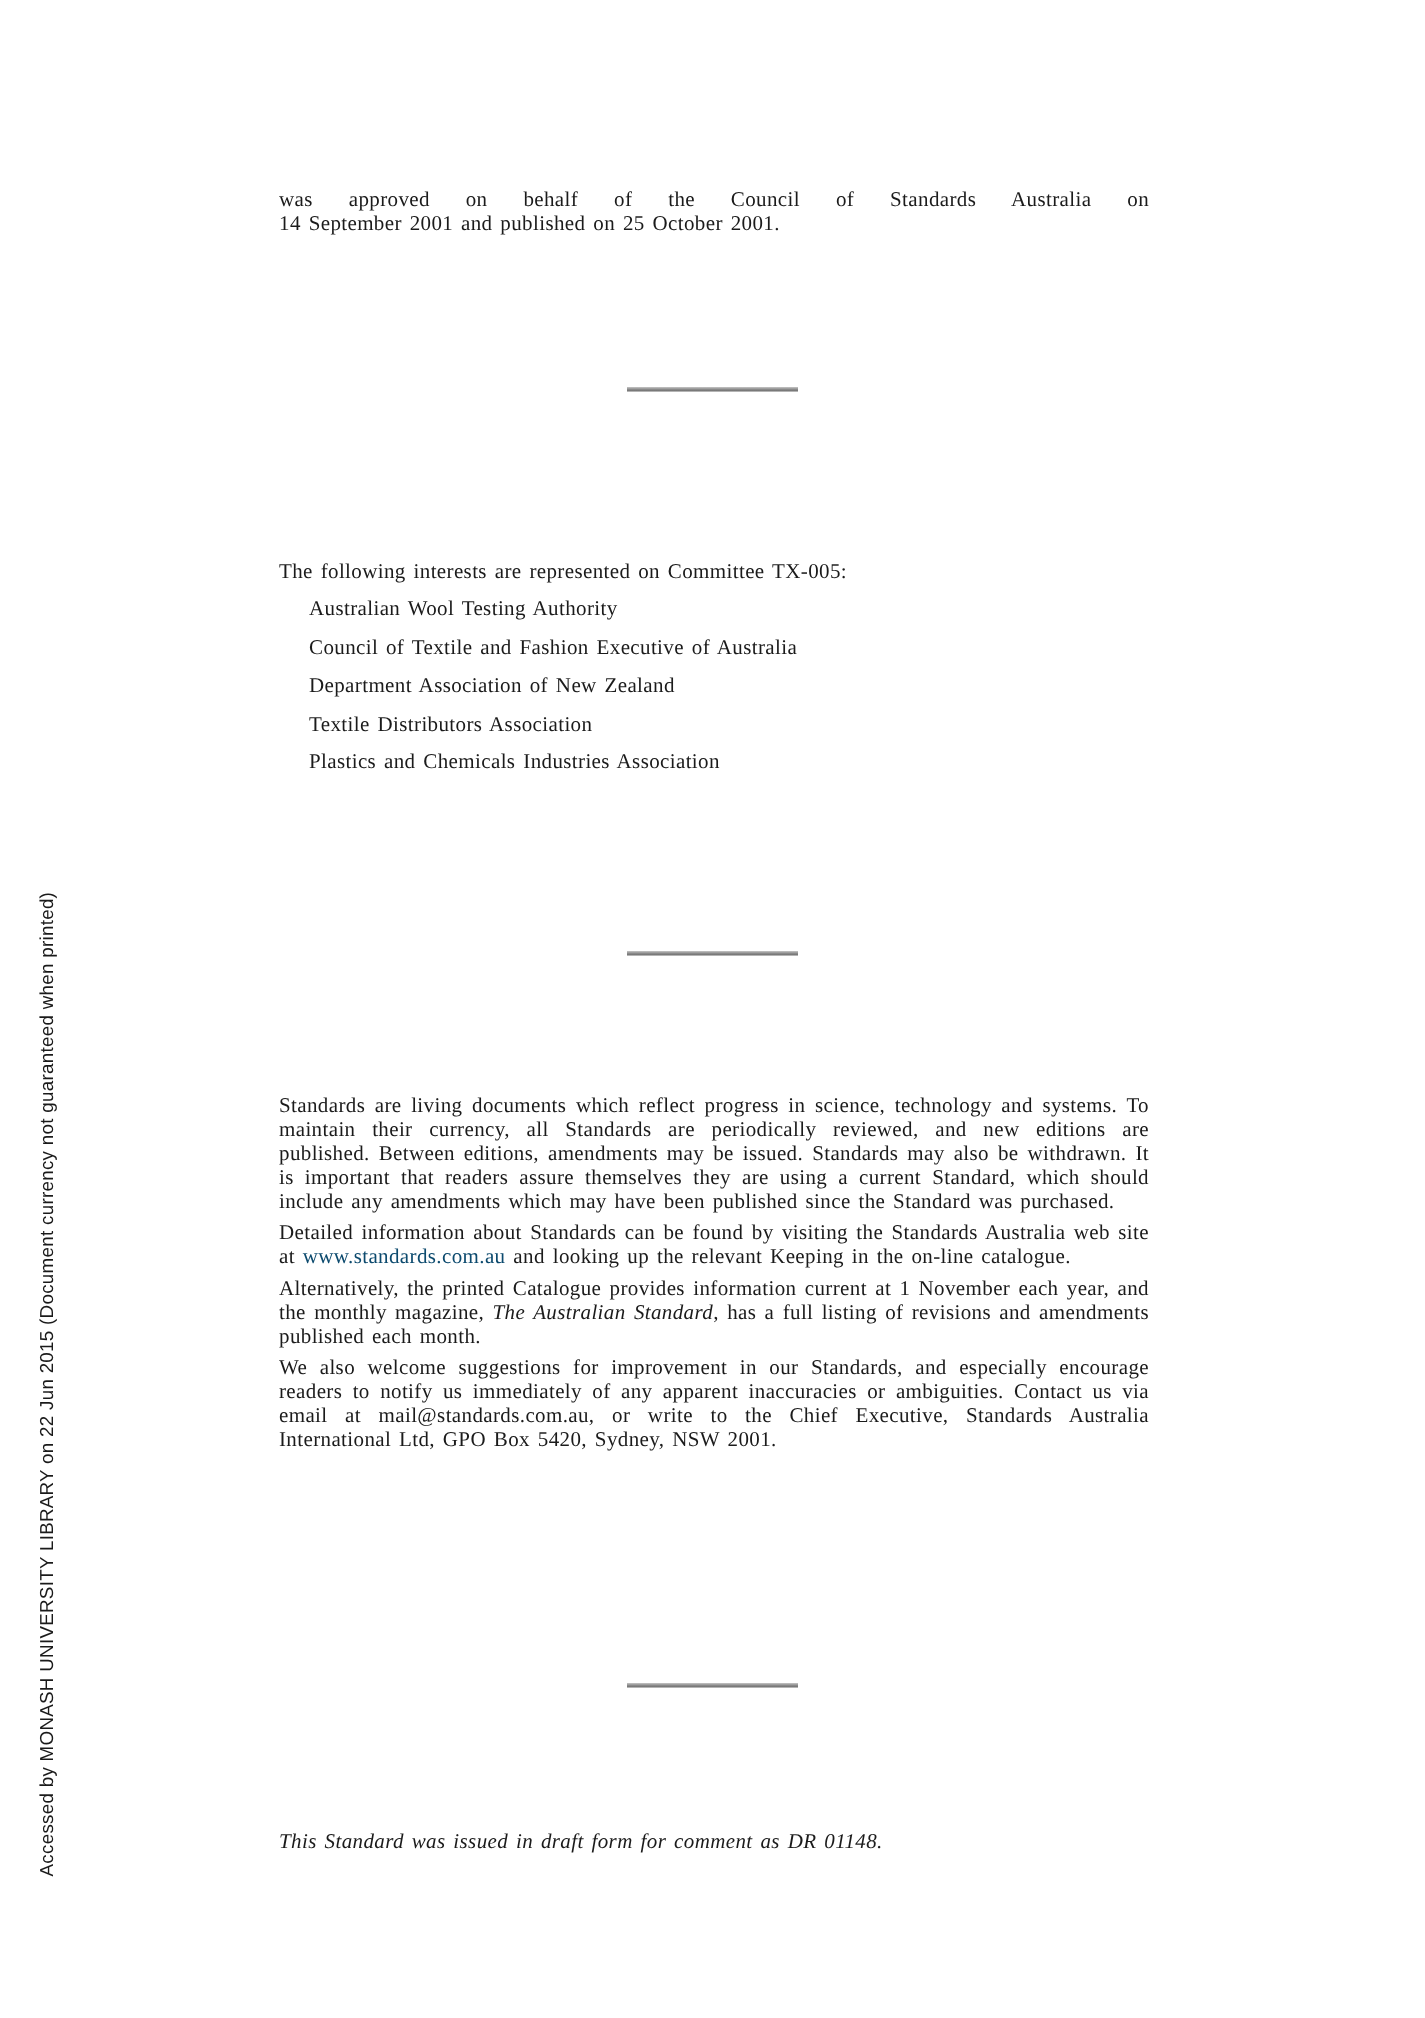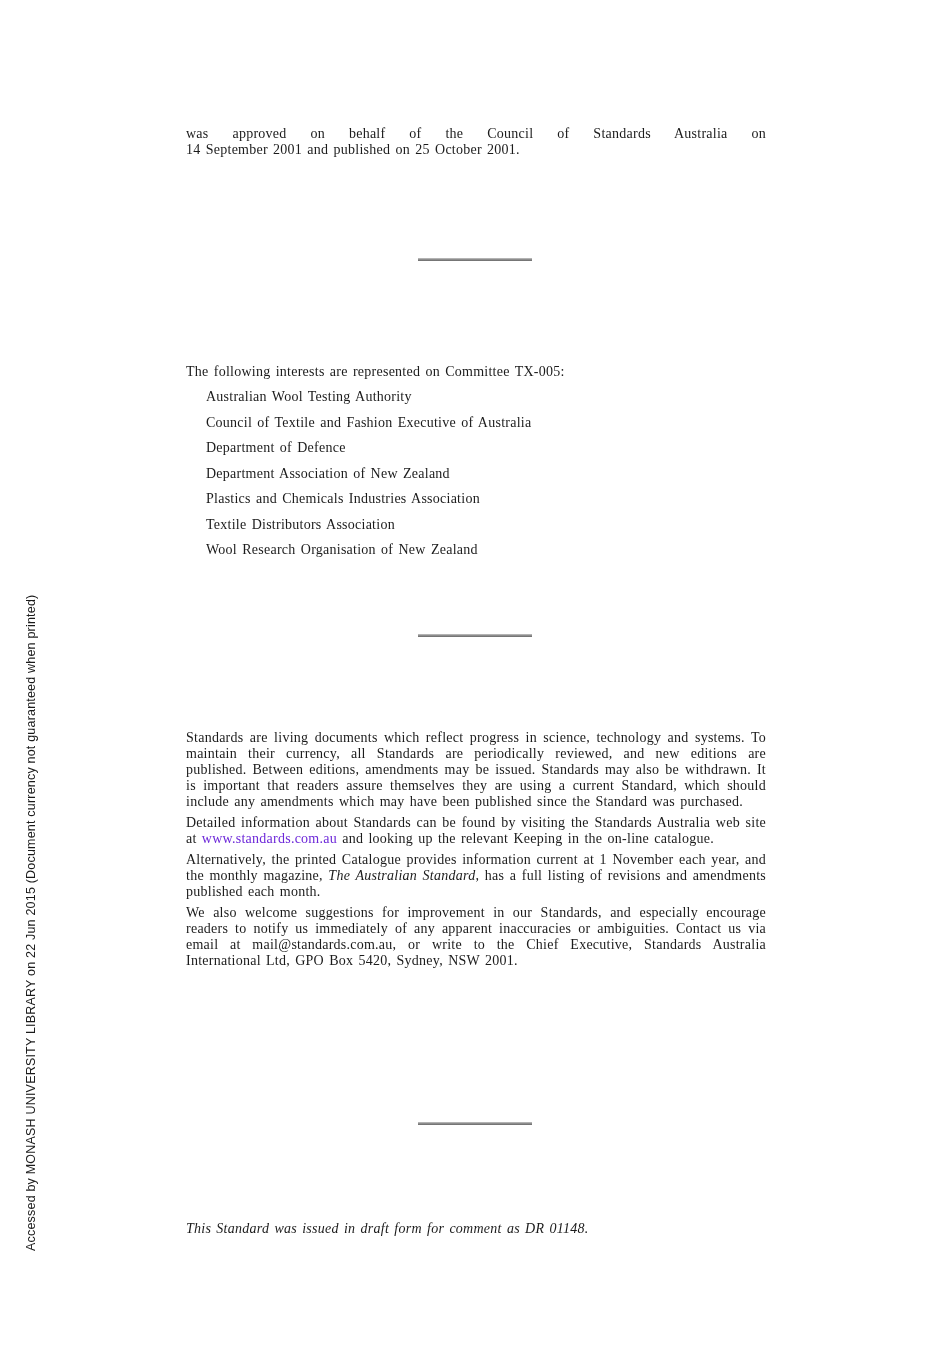--- a/index.html
+++ b/index.html
@@ -58,21 +58,21 @@
   .divider-2 { top: 634px; }
   .divider-3 { top: 1122px; }
 
   .committee {
     position: absolute;
     left: 186px;
     top: 356px;
     width: 580px;
   }
   .committee-heading {
-    margin: 8px 0 9px 0;
+    margin: 18px 0 9px 0;
     font-weight: normal;
     font-size: 14px;
   }
   .committee-list {
     list-style: none;
     margin: 0;
     padding: 0 0 0 20px;
   }
   .committee-list li {
     margin: 0 0 9.5px 0;
@@ -89,21 +89,21 @@
     text-align: center;
     font-weight: bold;
     font-size: 14px;
   }
   .keeping p {
     margin: 0 0 5px 0;
     text-align: justify;
   }
 
   .web-link {
-    color: #6d28d9;
+    color: #0c4a6e;
     text-decoration: none;
     cursor: pointer;
   }
   .mag-title {
     font-style: italic;
   }
 
   .draft-note {
     position: absolute;
     left: 186px;
@@ -125,25 +125,23 @@
     <div>14 September 2001 and published on 25 October 2001.</div>
   </div>
 
   <div class="divider divider-1"></div>
 
   <div class="committee">
     <p class="committee-heading">The following interests are represented on Committee TX-005:</p>
     <ul class="committee-list">
       <li>Australian Wool Testing Authority</li>
       <li>Council of Textile and Fashion Executive of Australia</li>
-      <li>Department of Defence</li>
       <li>Department Association of New Zealand</li>
+      <li>Textile Distributors Association</li>
       <li>Plastics and Chemicals Industries Association</li>
-      <li>Textile Distributors Association</li>
-      <li>Wool Research Organisation of New Zealand</li>
     </ul>
   </div>
 
   <div class="divider divider-2"></div>
 
   <div class="keeping">
 
     <p><span>Standards are living documents which reflect progress in science, technology and systems. To maintain their currency, all Standards are periodically reviewed, and new editions are published. Between editions, amendments may be issued. Standards may also be withdrawn. It is important that readers assure themselves they are using a current Standard, which should include any amendments which may have been published since the Standard was purchased.</span></p>
 
     <p><span>Detailed information about Standards can be found by visiting the Standards Australia web site at </span><a class="web-link" href="#">www.standards.com.au</a><span> and looking up the relevant Keeping in the on-line catalogue.</span></p>

